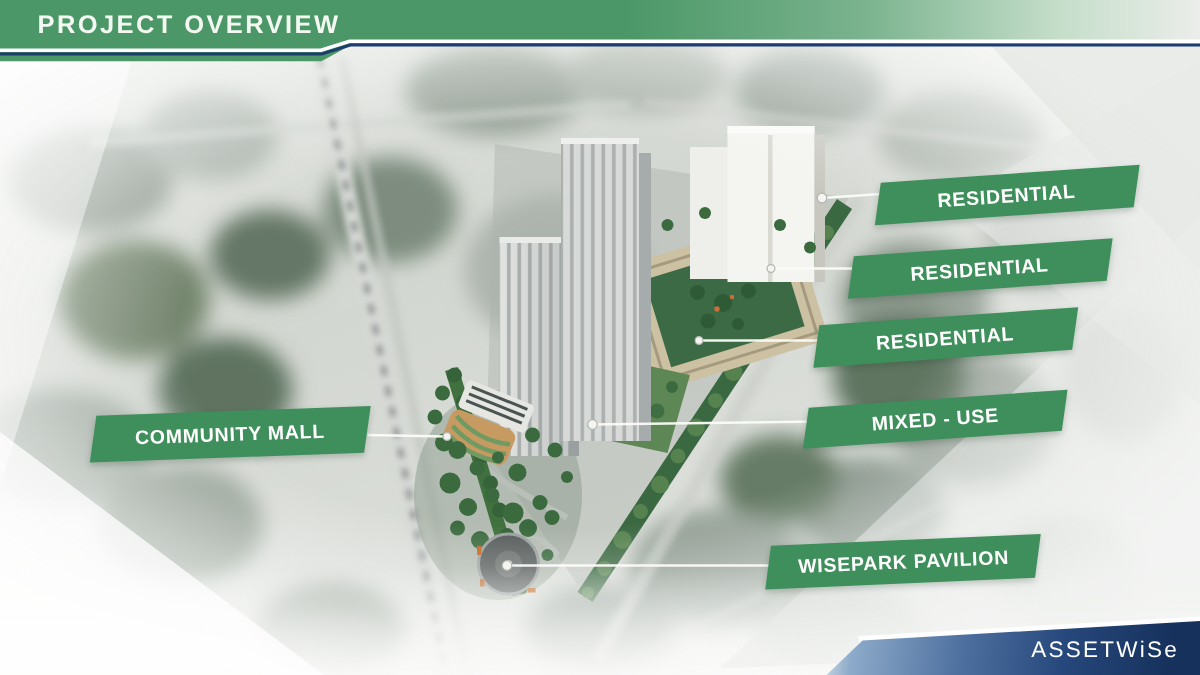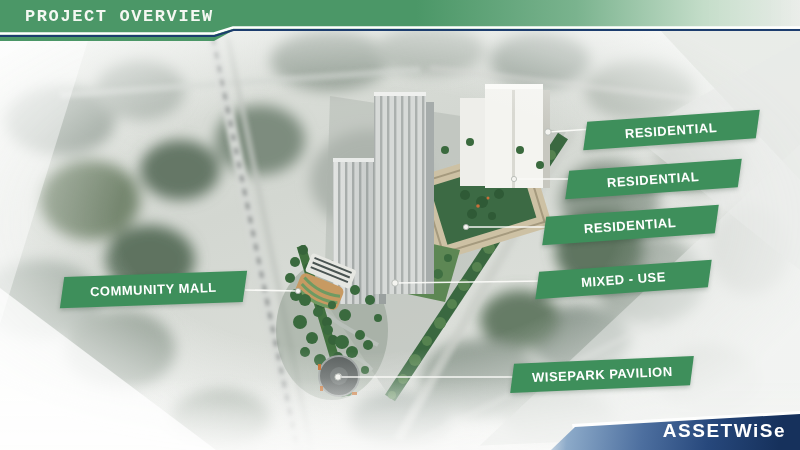--- a/index.html
+++ b/index.html
@@ -12,21 +12,21 @@
 
   
   .header-green{
     position:absolute;left:0;top:0;width:800px;height:42px;z-index:30;
     background:linear-gradient(90deg,var(--accent-green,#4b9767) 0%,var(--accent-green,#4b9767) 52%,#7ab38e 72%,#c4ddc9 88%,rgba(240,245,240,.15) 100%);
     clip-path:polygon(0 0,800px 0,800px 30px,234px 30px,214px 41px,0 41px);
   }
   .header-line{position:absolute;left:0;top:0;z-index:31;pointer-events:none;}
   .page-title{
     position:absolute;left:25px;top:7px;z-index:32;
-    color:#f4f8f2;font-size:17px;font-weight:bold;letter-spacing:1.6px;font-family:Liberation Mono, monospace;
+    color:#f4f8f2;font-size:17px;font-weight:bold;letter-spacing:1.6px;
   }
 
   
   .vignette{z-index:12;pointer-events:none;
     background:radial-gradient(ellipse 60% 56% at 46% 49%,rgba(255,255,255,0) 52%,rgba(249,250,249,.5) 76%,rgba(251,252,251,.9) 100%);
   }
   .fog-bottom{z-index:12;pointer-events:none;
     background:linear-gradient(to top,rgba(250,250,249,.8) 0%,rgba(250,250,249,0) 16%);}
   .tri{position:absolute;inset:0;z-index:13;pointer-events:none;}
   .tri-tr1{background:rgba(222,225,221,.55);clip-path:polygon(79% 0,100% 0,100% 40%);}
@@ -58,21 +58,21 @@
   .callouts{z-index:35;pointer-events:none;}
 
   
   .logo-wrap{position:absolute;left:540px;top:403px;width:260px;height:47px;z-index:45;}
   .logo-edge{position:absolute;inset:0;background:rgba(255,255,255,.9);
     clip-path:polygon(32px 21px,260px 8px,260px 14px,33px 27px);}
   .logo-bar{position:absolute;inset:0;
     background:linear-gradient(97deg,rgba(142,170,202,0) 0%,#8caac9 12%,#4d6f9f 40%,#27487c 65%,var(--logo-navy,#16315c) 92%);
     clip-path:polygon(35px 24px,260px 11px,260px 47px,11px 47px);}
   .logo-text{position:absolute;right:14px;bottom:8px;color:#fff;
-    font-size:19px;font-weight:700;letter-spacing:1.5px;}
+    font-size:15px;font-weight:400;letter-spacing:1.5px;}
 </style>
 </head>
 <body>
 
 <div class="stage">
 
   <svg class="layer" width="800" height="450" viewBox="0 0 800 450">
     <defs>
       <filter id="b7" x="-30%" y="-30%" width="160%" height="160%">
           <feGaussianBlur stdDeviation="7"></feGaussianBlur>

